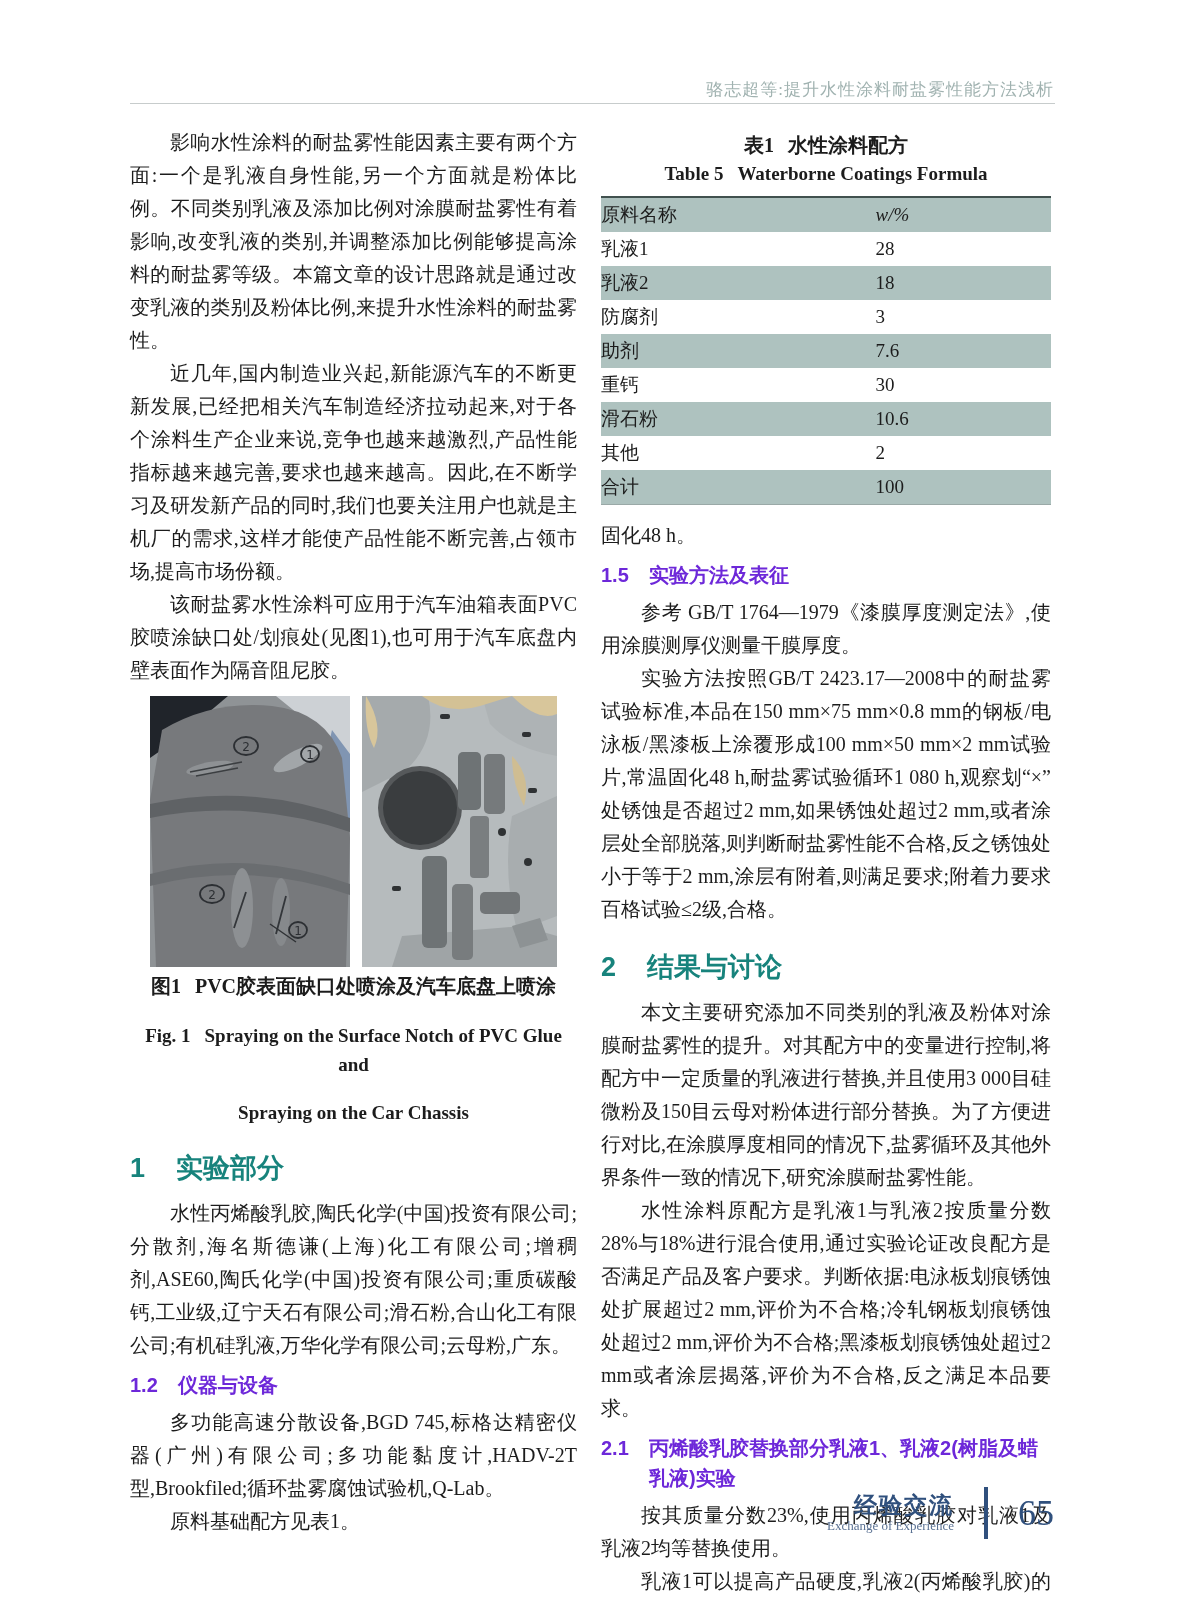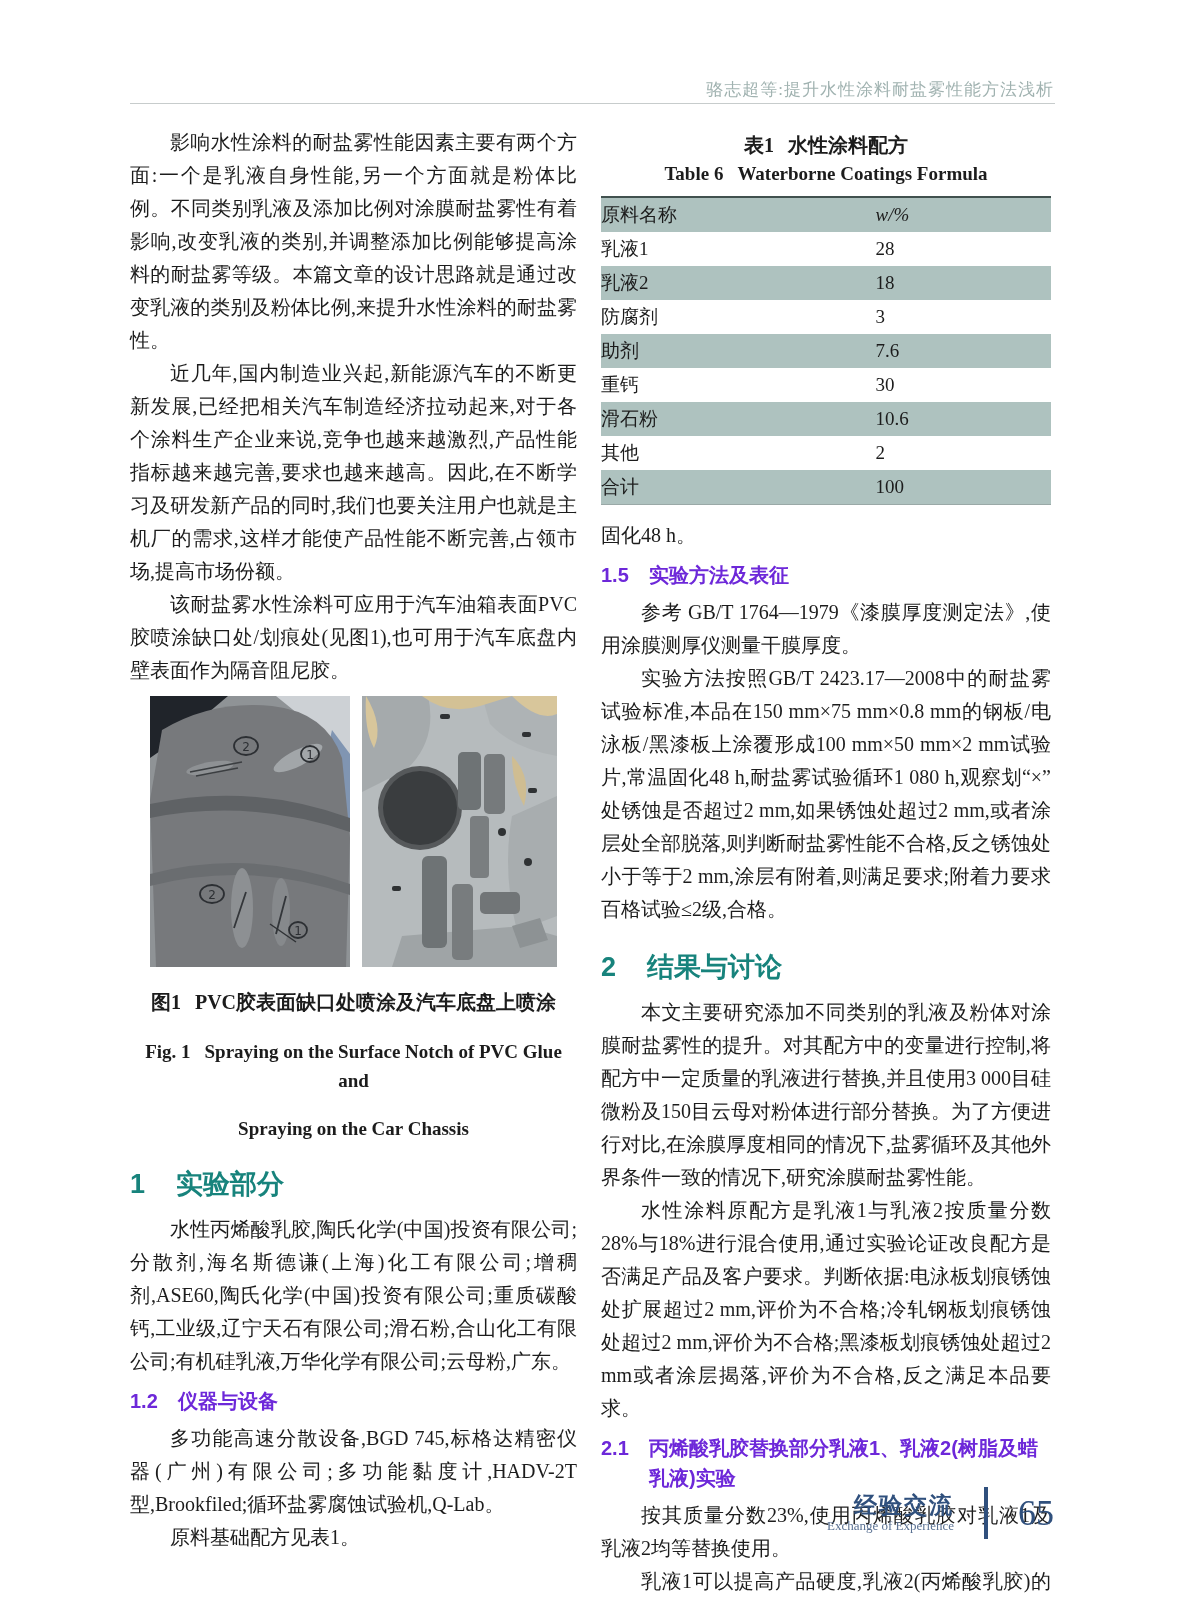--- a/index.html
+++ b/index.html
@@ -26,21 +26,21 @@
   .col{position:absolute;top:126px;font-size:20px;line-height:33px;text-align:justify;}
   .col-left{left:130px;width:447px;}
   .col-right{left:601px;width:450px;top:130px;}
   .para{margin:0;text-indent:2em;}
   .para.no-indent{text-indent:0;}
   
   .figure-block{margin:9px 0 14px 0;text-align:center;}
   .photos{display:flex;justify-content:center;gap:12px;}
   .photos svg{display:block;}
   .fig-caption-zh{
-    margin-top:20px;
+    margin-top:4px;
     font-weight:bold;font-size:20px;line-height:30px;text-indent:0;text-align:center;
   }
   .fig-caption-en{
     font-weight:bold;font-size:19px;line-height:29px;text-indent:0;text-align:center;
     font-family:"Liberation Serif","DejaVu Serif",serif;
   }
   .cap-label{margin-right:14px;}
   
   .h-major{
     display:flex;align-items:baseline;
@@ -191,21 +191,21 @@
     </div>
     <p class="para">多功能高速分散设备,BGD 745,标格达精密仪器(广州)有限公司;多功能黏度计,HADV-2T型,Brookfiled;循环盐雾腐蚀试验机,Q-Lab。</p>
 
     <p class="para">原料基础配方见表1。</p>
 
   </div>
 
   <div class="col col-right">
 
     <p class="table-title-zh"><span class="tt-label">表1</span><span>水性涂料配方</span></p>
-    <p class="table-title-en"><span class="tt-label">Table 6</span><span>Waterborne Coatings Formula</span></p>
+    <p class="table-title-en"><span class="tt-label">Table 5</span><span>Waterborne Coatings Formula</span></p>
 
     <table class="formula">
       <colgroup>
           <col class="c1">
           <col class="c2">
         </colgroup>
       <thead>
         <tr>
           <th>原料名称</th>
           <th class="wpct">w/%</th>

